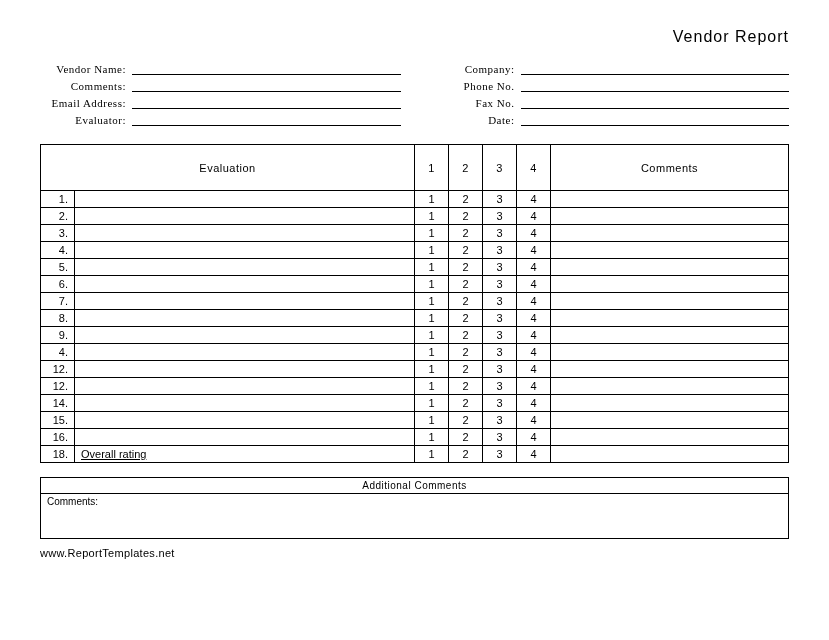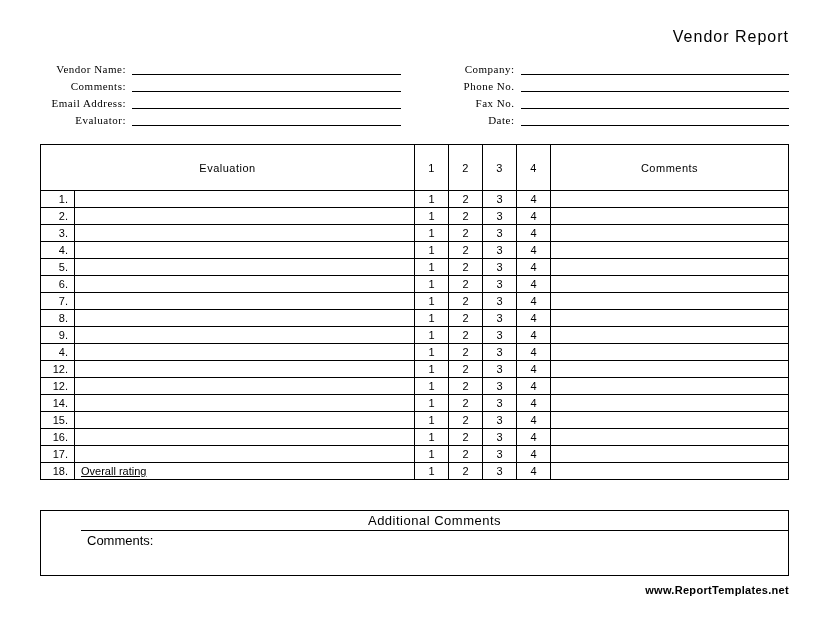--- a/index.html
+++ b/index.html
@@ -72,40 +72,38 @@
     letter-spacing: 0.5px;
   }
   .col-num { width: 34px; text-align: right; padding-right: 4px; }
   .col-eval { width: 340px; text-align: left; padding-left: 6px; text-decoration: underline; }
   .col-rate { width: 34px; }
   .col-comments { text-align: left; }
   table.eval tbody td.col-eval { text-align: left; }
   table.eval tbody td.col-num { text-align: right; }
   .addl {
     border: 1.5px solid #000;
-    margin-top: 30px;
-    font-size: 13px;
-    padding-left: 40px;
+    margin-top: 14px;
+    font-size: 10px;
   }
   .addl-head {
     text-align: center;
     border-bottom: 1px solid #000;
     padding: 2px 0;
     letter-spacing: 0.5px;
   }
   .addl-body {
     padding: 2px 6px;
     height: 44px;
   }
   .footer {
-    text-align: right;
+    text-align: left;
     font-size: 11px;
     margin-top: 8px;
     letter-spacing: 0.3px;
-    font-weight: bold;
   }
 </style>
 </head>
 <body>
 
 <div class="page">
   <div class="title">Vendor Report</div>
 
   <div class="header-fields">
     <div class="col">
@@ -296,29 +294,20 @@
         <tr>
           <td class="col-num">16.</td>
           <td class="col-eval"></td>
           <td class="col-rate">1</td>
           <td class="col-rate">2</td>
           <td class="col-rate">3</td>
           <td class="col-rate">4</td>
           <td class="col-comments"></td>
         </tr>
         <tr>
-          <td class="col-num">17.</td>
-          <td class="col-eval"></td>
-          <td class="col-rate">1</td>
-          <td class="col-rate">2</td>
-          <td class="col-rate">3</td>
-          <td class="col-rate">4</td>
-          <td class="col-comments"></td>
-        </tr>
-        <tr>
           <td class="col-num">18.</td>
           <td class="col-eval">Overall rating</td>
           <td class="col-rate">1</td>
           <td class="col-rate">2</td>
           <td class="col-rate">3</td>
           <td class="col-rate">4</td>
           <td class="col-comments"></td>
         </tr>
       </tbody>
   </table>

